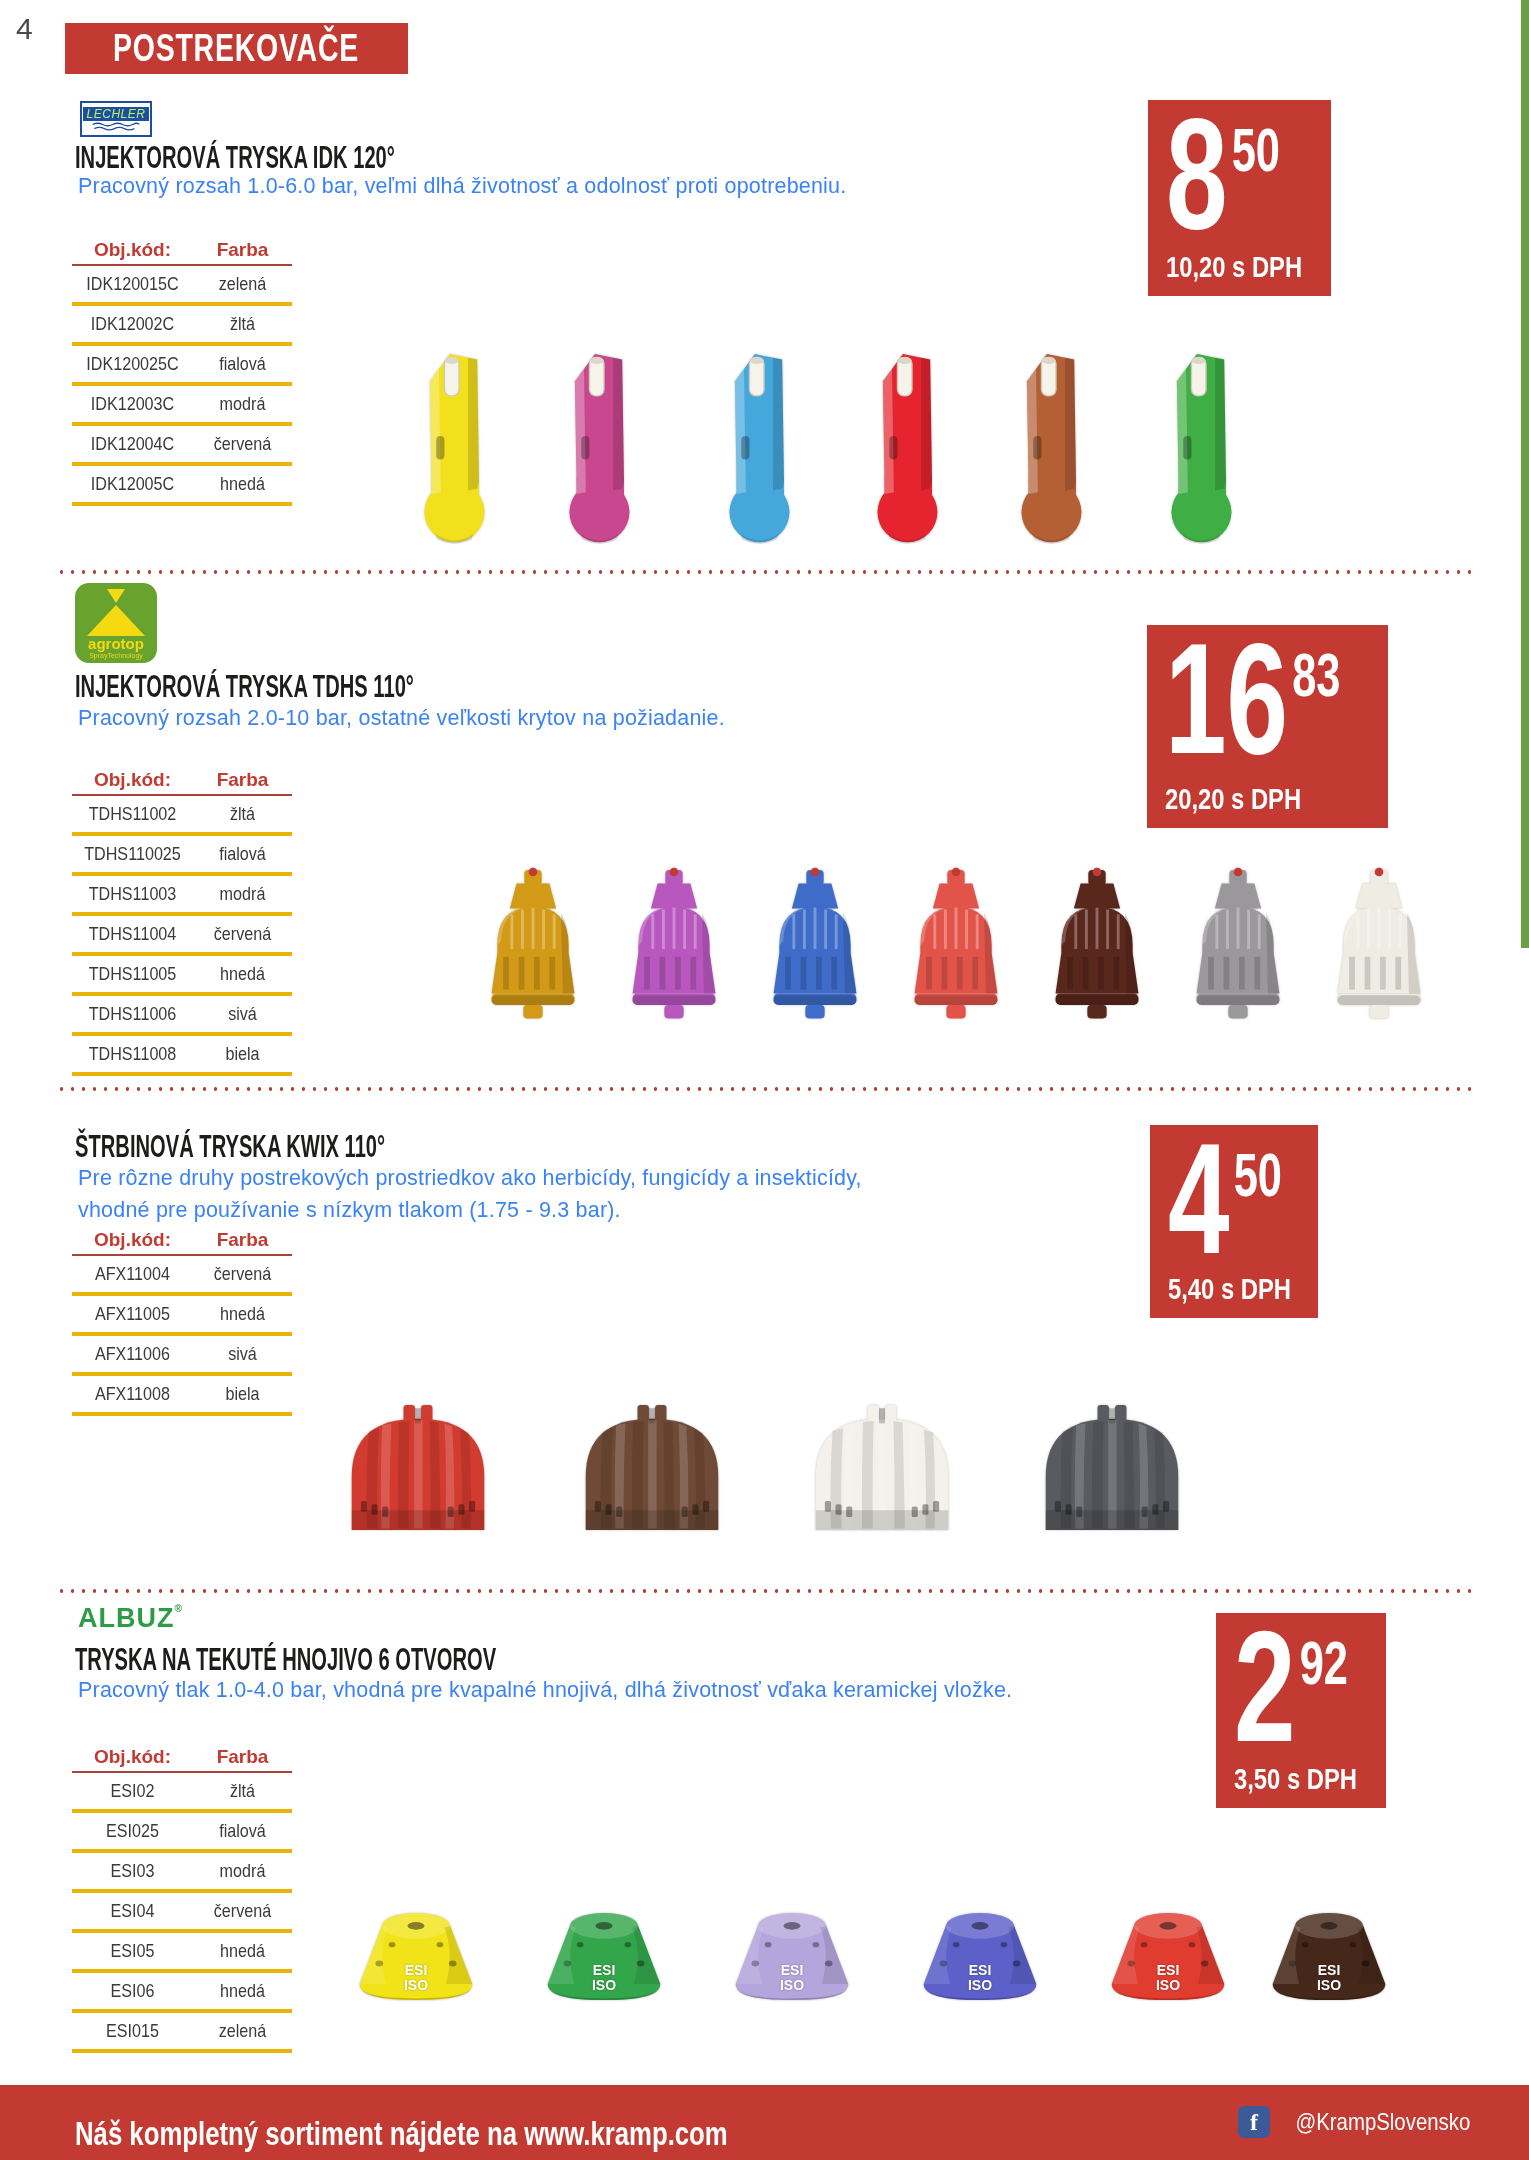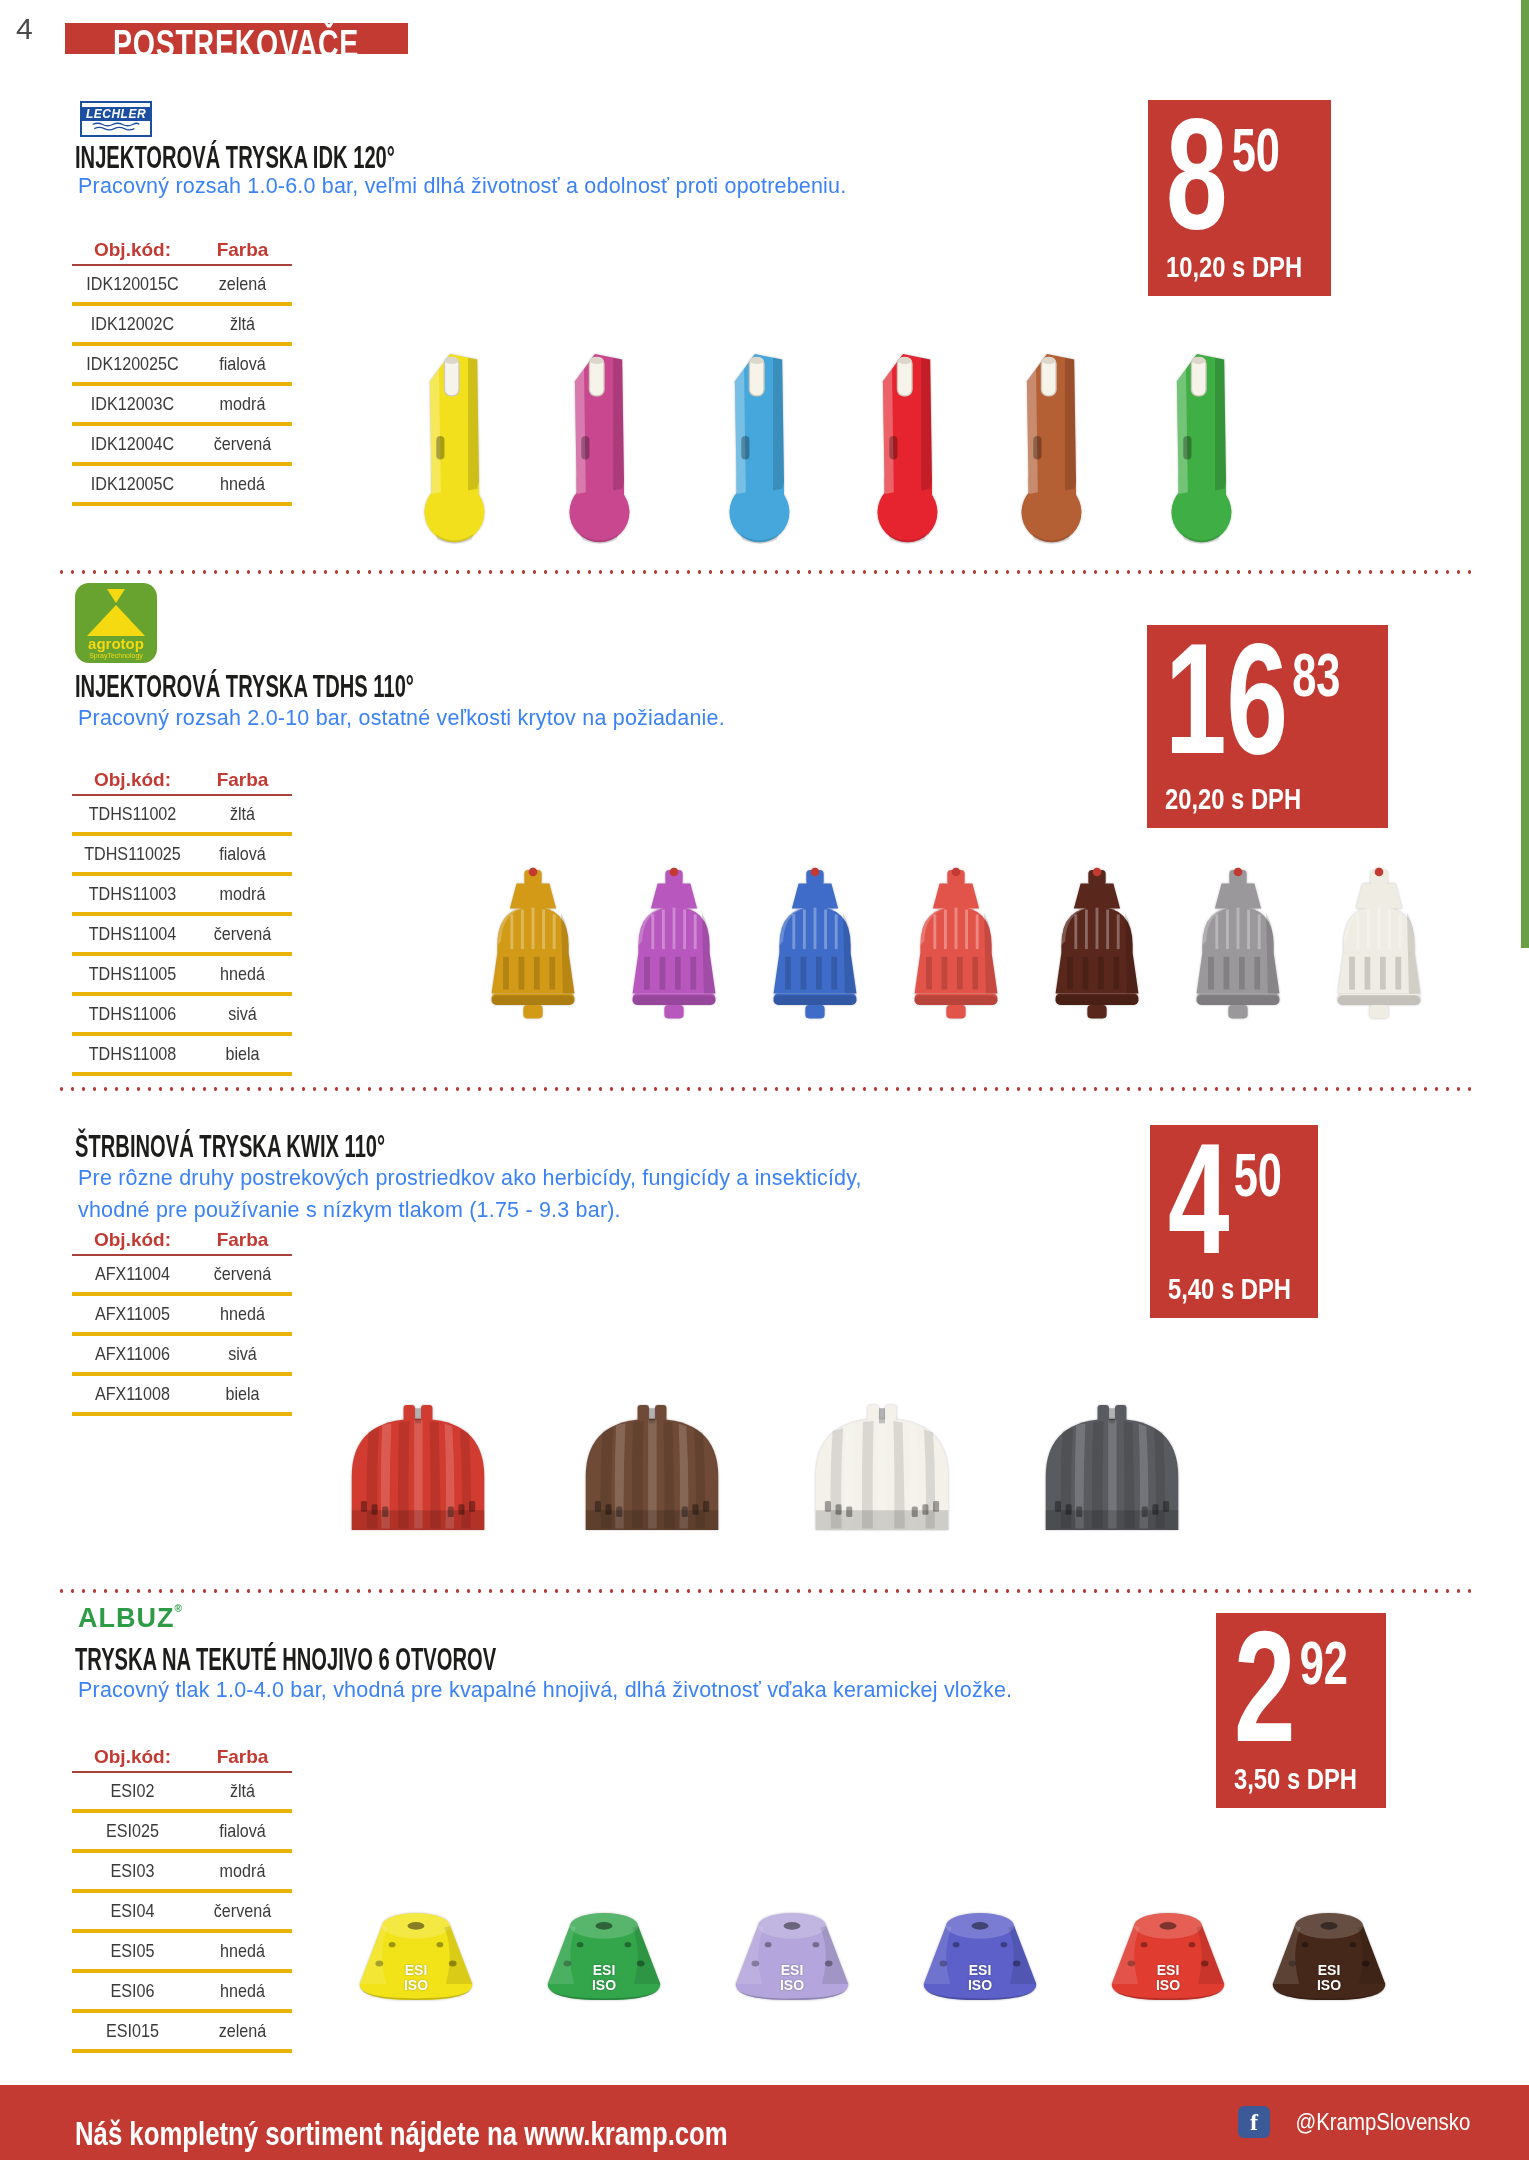--- a/index.html
+++ b/index.html
@@ -6,22 +6,22 @@
   body{width:1529px;height:2160px;position:relative;background:#ffffff;
        font-family:"Liberation Sans",sans-serif;overflow:hidden;}
   .abs{position:absolute;}
   
   .cx{display:inline-block;transform:scaleX(.63);transform-origin:0 50%;white-space:nowrap;}
   .cx75{display:inline-block;transform:scaleX(.75);transform-origin:50% 50%;white-space:nowrap;}
   .cx82{display:inline-block;transform:scaleX(.82);transform-origin:0 50%;white-space:nowrap;}
   .cx85{display:inline-block;transform:scaleX(.85);transform-origin:50% 50%;white-space:nowrap;}
 
   .pageno{left:16px;top:12px;font-size:30px;color:#4a4a4a;}
-  .banner{left:65px;top:23px;width:343px;height:31px;background:#c23a32;color:#fff;
-          display:flex;align-items:flex-start;justify-content:center;font-weight:700;font-size:38px;letter-spacing:1px;}
+  .banner{left:65px;top:23px;width:343px;height:51px;background:#c23a32;color:#fff;
+          display:flex;align-items:center;justify-content:center;font-weight:700;font-size:38px;letter-spacing:1px;}
   .greenbar{left:1521px;top:0;width:8px;height:948px;background:#69a044;}
 
   .h1{left:75px;font-size:32px;font-weight:700;color:#1d1d1b;white-space:nowrap;}
   .desc{left:78px;font-size:21.5px;color:#3b82f6;white-space:nowrap;letter-spacing:.2px;}
 
   
   .ptable{left:72px;width:220px;}
   .thead{display:flex;font-weight:700;color:#c23a32;font-size:19px;height:28px;align-items:center;
          border-bottom:2px solid #a8423b;}
   .thead span{display:block;text-align:center;}
@@ -38,21 +38,21 @@
   .cents{font-size:62px;font-weight:700;margin-top:10px;margin-left:6px;line-height:.9;}
   .pvat{font-size:29px;font-weight:700;}
 
   .dotsep{left:56px;width:1418px;height:6px;
           background-image:radial-gradient(circle,#b5413a 1.7px,transparent 1.9px);
           background-size:11px 6px;background-repeat:repeat-x;background-position:0 50%;}
 
   
   .lechler{left:80px;top:101px;width:72px;height:36px;border:2px solid #1d4fa0;background:#fff;
            box-sizing:border-box;display:flex;flex-direction:column;align-items:center;justify-content:center;gap:1px;}
-  .lech-text{background:#1d4fa0;color:#ffffff;font-weight:700;font-style:italic;font-size:12px;
+  .lech-text{background:#1d4fa0;color:#bef264;font-weight:400;font-style:italic;font-size:12px;
              line-height:14px;padding:0 4px;letter-spacing:.5px;}
   .lech-waves{width:56px;height:10px;display:block;}
   .agrotop{left:75px;top:583px;width:82px;height:80px;}
   .agrotop svg{display:block;}
   .albuz{left:78px;top:1603px;font-size:27px;font-weight:700;color:#2e9c47;letter-spacing:1px;}
   .albuz .reg{font-size:10px;vertical-align:top;}
 
   
   .product{position:absolute;}
   .product svg{width:100%;height:100%;display:block;filter:drop-shadow(0 0 1px rgba(0,0,0,.25));}

